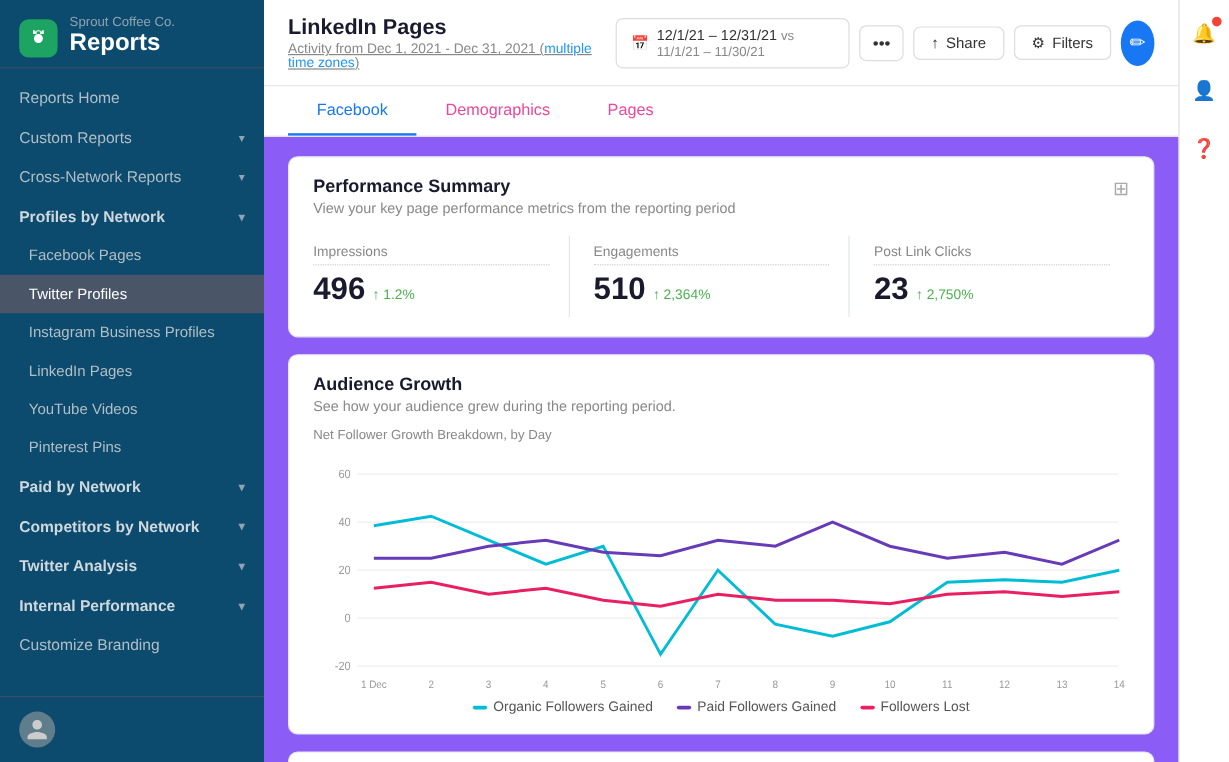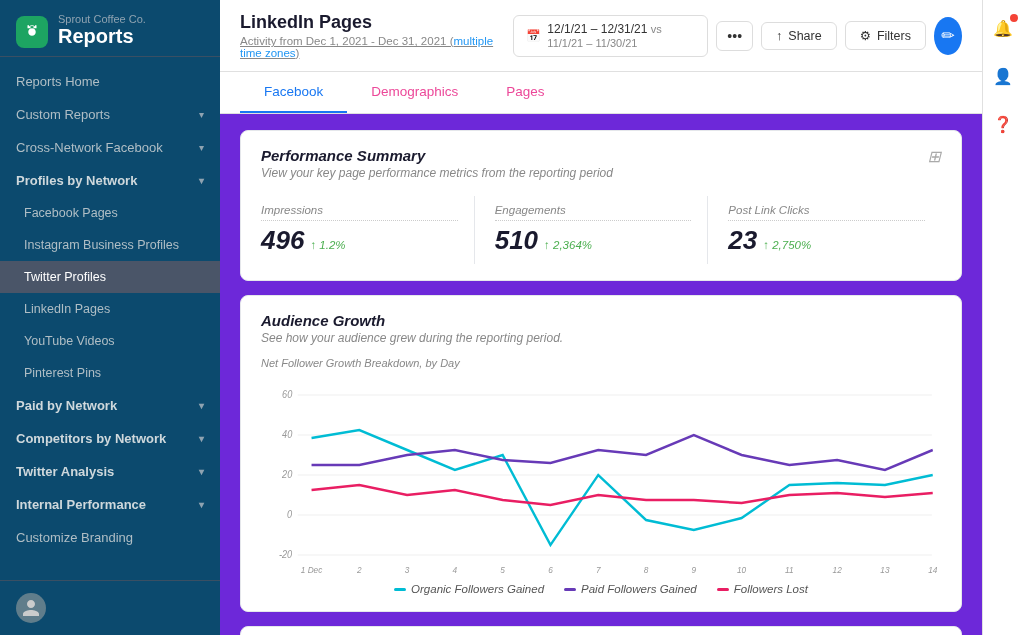--- a/index.html
+++ b/index.html
@@ -36,21 +36,21 @@
     .btn { border: 1px solid #ddd; border-radius: 6px; padding: 6px 14px; font-size: 12.5px; color: #333; background: #fff; cursor: pointer; display: flex; align-items: center; gap: 6px; }
     .btn-dots { border: 1px solid #ddd; border-radius: 6px; padding: 6px 10px; font-size: 14px; color: #333; background: #fff; cursor: pointer; }
     .btn-blue { background: #1877f2; color: #fff; border-color: #1877f2; border-radius: 50%; width: 38px; height: 38px; display: flex; align-items: center; justify-content: center; font-size: 16px; cursor: pointer; }
 
     
     .tabs { background: #fff; border-bottom: 1px solid #e0e0e0; display: flex; padding: 0 20px; }
     .tab { padding: 12px 24px; font-size: 13.5px; color: #ec4899; cursor: pointer; border-bottom: 2px solid transparent; }
     .tab.active { color: #1877f2; border-bottom: 2px solid #1877f2; font-weight: 500; }
 
     
-    .content { flex: 1; overflow-y: auto; padding: 16px 20px; background: #6d28d9; display: flex; flex-direction: column; gap: 14px; font-style: italic; }
+    .content { flex: 1; overflow-y: auto; padding: 16px 20px; background: #8b5cf6; display: flex; flex-direction: column; gap: 14px; }
 
     
     .card { background: #fff; border-radius: 8px; border: 1px solid #e5e7eb; padding: 16px 20px; }
 
     
     .perf-header { display: flex; justify-content: space-between; align-items: flex-start; margin-bottom: 16px; }
     .perf-title { font-size: 15px; font-weight: 600; color: #1a1a2e; }
     .perf-sub { font-size: 12px; color: #888; margin-top: 2px; }
     .table-icon { color: #aaa; font-size: 16px; cursor: pointer; }
     .metrics-row { display: flex; gap: 4px; justify-content: center; }
@@ -96,35 +96,35 @@
   </div>
   <div class="sidebar-nav">
     <div class="nav-item">
       <span>Reports Home</span>
     </div>
     <div class="nav-item">
       <span>Custom Reports</span>
       <span class="nav-chevron">▾</span>
     </div>
     <div class="nav-item">
-      <span>Cross-Network Facebook</span>
+      <span>Cross-Network Reports</span>
       <span class="nav-chevron">▾</span>
     </div>
     <div class="nav-item section">
       <span>Profiles by Network</span>
       <span class="nav-chevron">▾</span>
     </div>
     <div class="nav-item sub">
       <span>Facebook Pages</span>
-    </div>
-    <div class="nav-item sub">
-      <span>Instagram Business Profiles</span>
     </div>
     <div class="nav-item sub highlighted">
       <span>Twitter Profiles</span>
+    </div>
+    <div class="nav-item sub">
+      <span>Instagram Business Profiles</span>
     </div>
     <div class="nav-item sub">
       <span>LinkedIn Pages</span>
     </div>
     <div class="nav-item sub">
       <span>YouTube Videos</span>
     </div>
     <div class="nav-item sub">
       <span>Pinterest Pins</span>
     </div>

